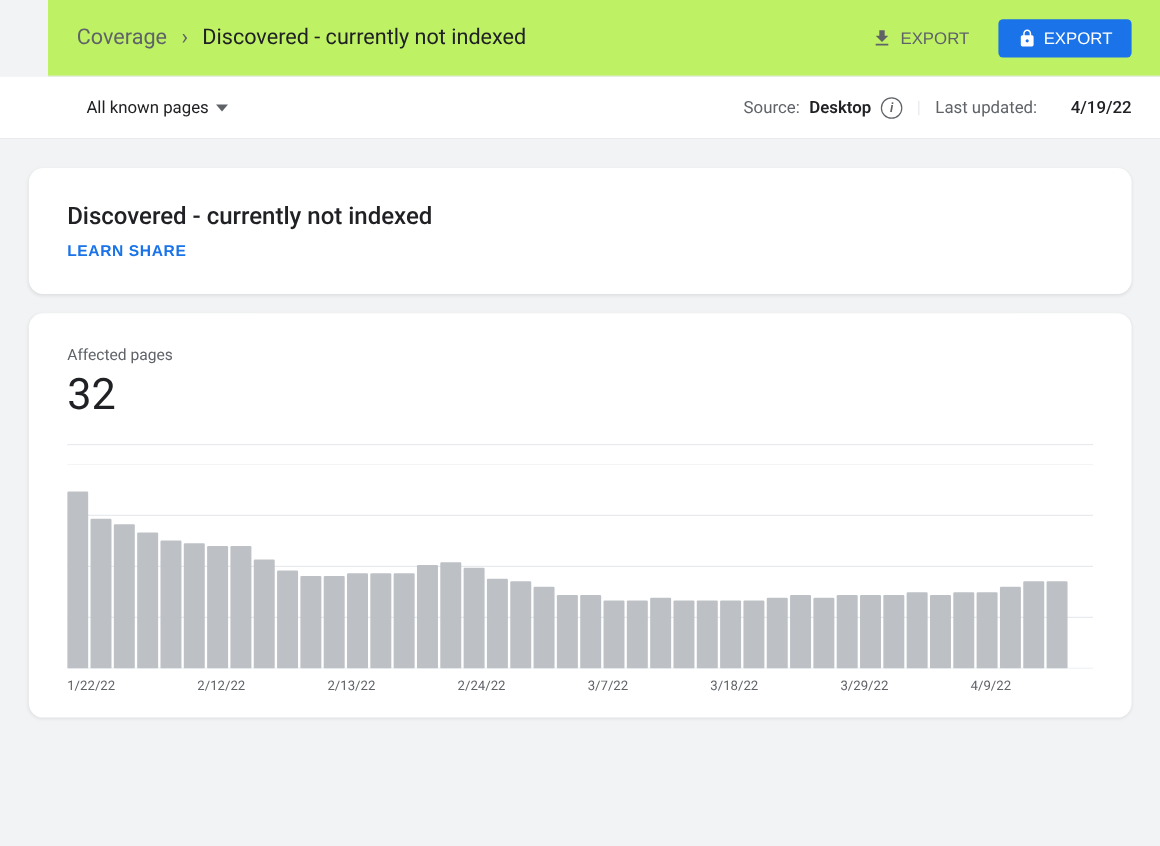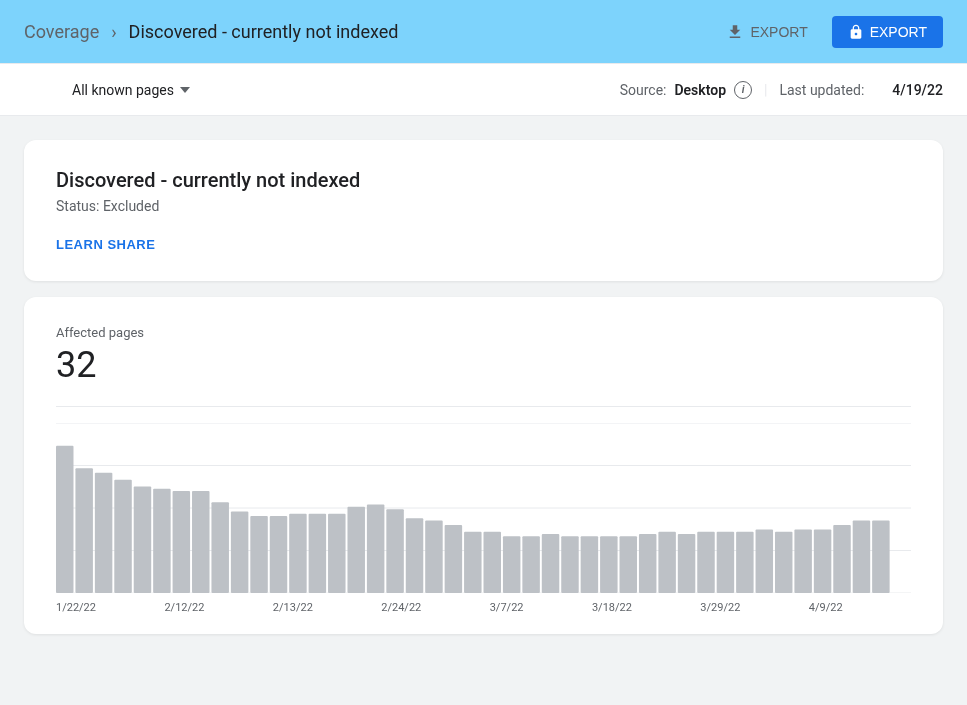--- a/index.html
+++ b/index.html
@@ -6,27 +6,28 @@
     body {
       font-family: 'Google Sans', Roboto, Arial, sans-serif;
       background: #f1f3f4;
       color: #202124;
       width: 967px;
       min-height: 705px;
     }
 
     
     .header {
-      background: #7dd3fc;
+      background: #bef264;
       display: flex;
       align-items: center;
       justify-content: space-between;
       padding: 0 24px;
       height: 64px;
       border-bottom: 1px solid #e8eaed;
+      margin-left: 40px;
     }
     .header-left {
       display: flex;
       align-items: center;
       gap: 8px;
       font-size: 18px;
       color: #202124;
     }
     .breadcrumb-coverage {
       color: #5f6368;
@@ -245,21 +246,20 @@
     <span style="margin:0 4px;color:#e8eaed;">|</span>
     <span class="last-updated">Last updated:</span>
     <span class="last-updated" style="font-weight:500;color:#202124;margin-left:20px;">4/19/22</span>
   </div>
 </div>
 
 <div class="main">
 
   <div class="info-card">
     <div class="info-card-title">Discovered - currently not indexed</div>
-    <div class="info-card-status">Status: Excluded</div>
     <button class="learn-more-btn">LEARN SHARE</button>
   </div>
 
   <div class="chart-card">
     <div class="affected-label">Affected pages</div>
     <div class="affected-count">32</div>
 
     <div class="chart-container">
       <svg class="chart-svg" viewBox="0 0 880 170" preserveAspectRatio="none" id="chart-svg">
 

